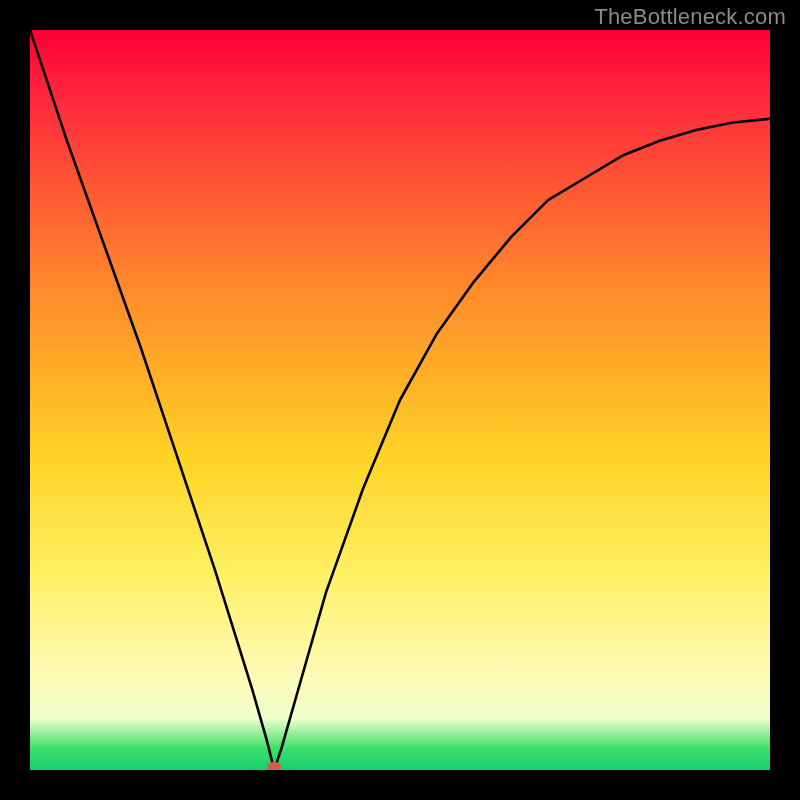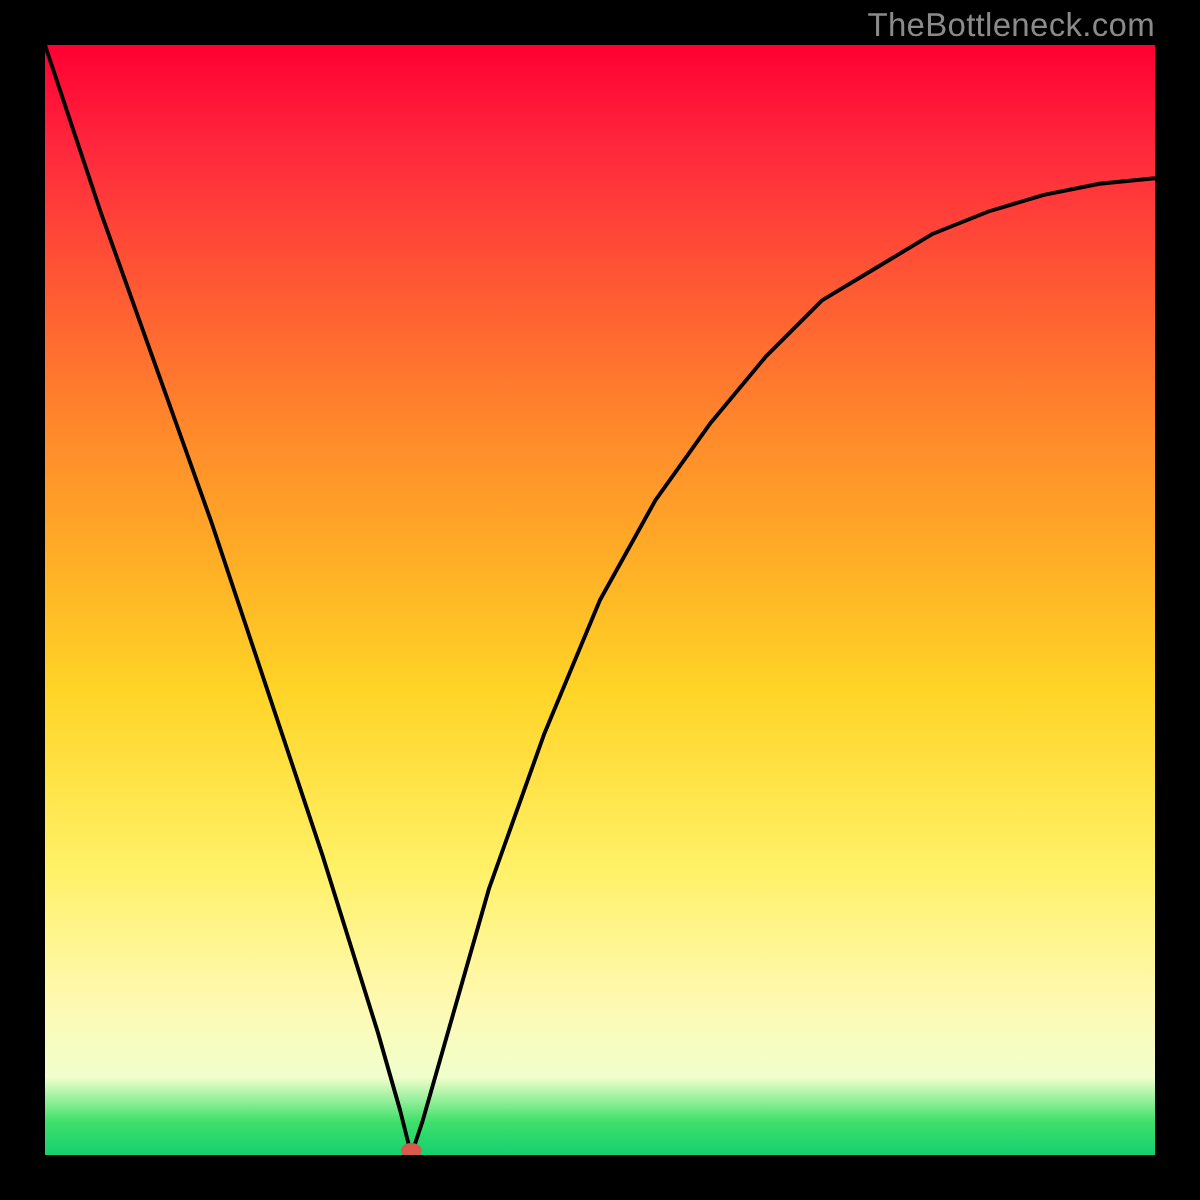--- a/index.html
+++ b/index.html
@@ -38,21 +38,21 @@
   }
   .plot svg {
     position: absolute;
     inset: 0;
     width: 100%;
     height: 100%;
   }
   .watermark {
     position: absolute;
     top: 4px;
-    right: 30px;
+    right: 14px;
     color: #8a8a8a;
     font-size: 22px;
     font-weight: 500;
     letter-spacing: 0.2px;
     user-select: none;
   }
 </style>
 </head>
 <body>
 

